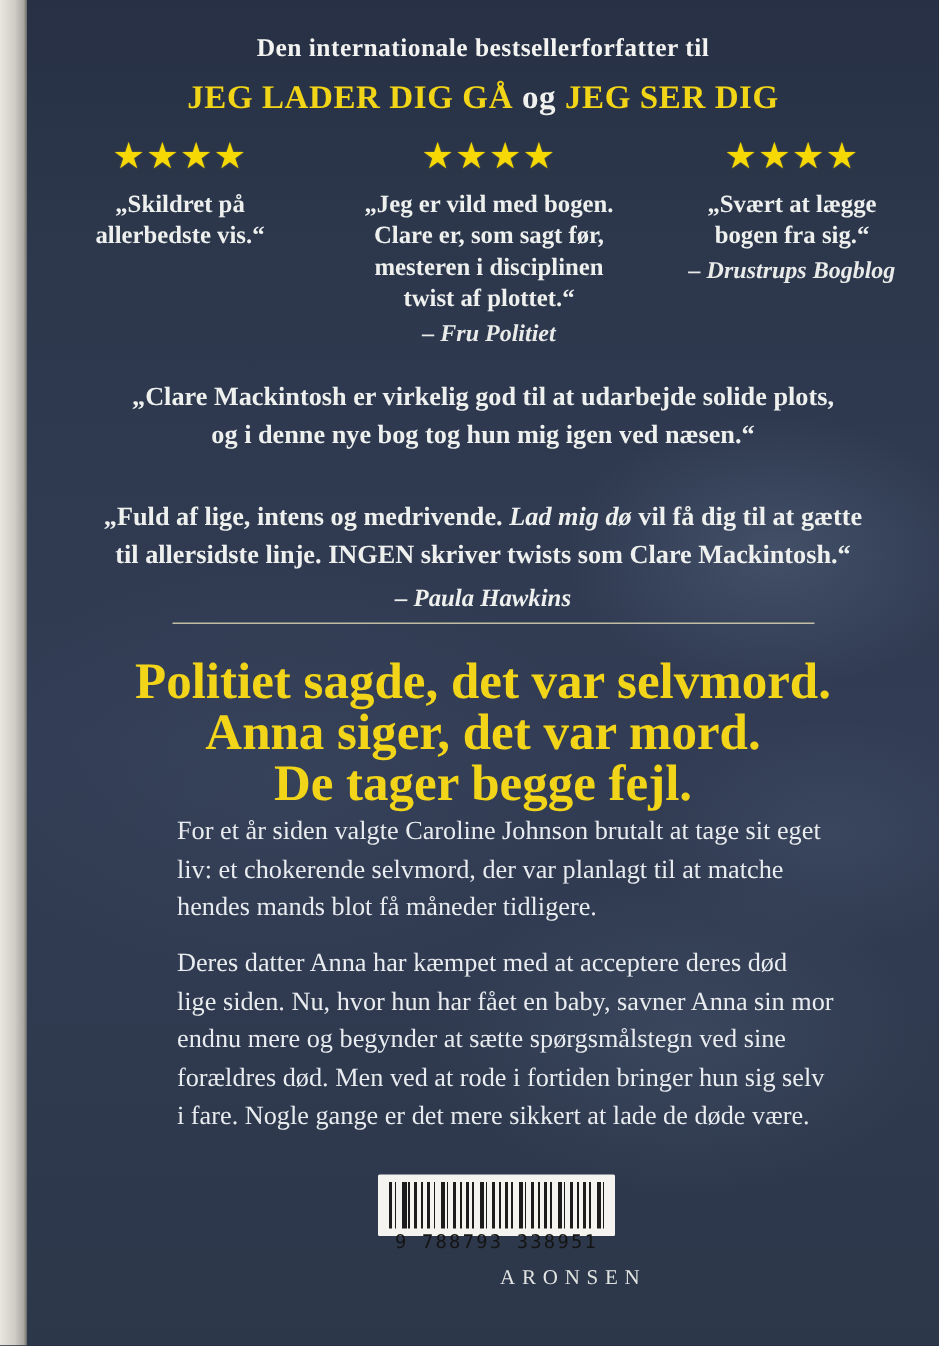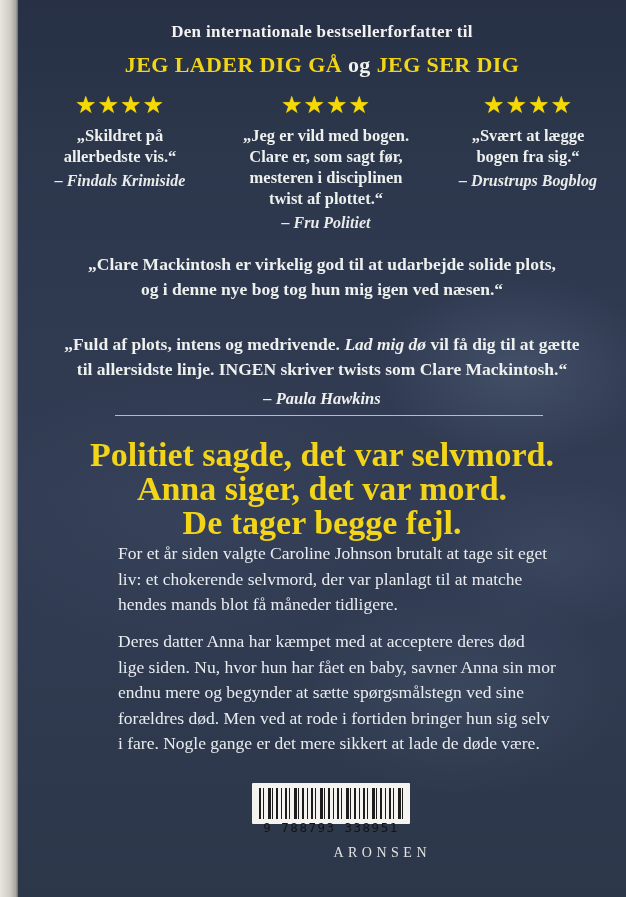--- a/index.html
+++ b/index.html
@@ -83,21 +83,20 @@
 
   <div class="abs tagline center">Den internationale bestsellerforfatter til</div>
 
   <div class="abs series-title center"><span class="yellow">JEG LADER DIG GÅ</span> <span class="og">og</span> <span class="yellow">JEG SER DIG</span></div>
 
   <div class="abs reviews-row">
     <div class="review-col c1">
       <div class="stars">★★★★</div>
       <div class="review-quote prewrap">„Skildret på
 allerbedste vis.“</div>
-      <div class="review-source">– Findals Krimiside</div>
     </div>
     <div class="review-col c2">
       <div class="stars">★★★★</div>
       <div class="review-quote prewrap">„Jeg er vild med bogen.
 Clare er, som sagt før,
 mesteren i disciplinen
 twist af plottet.“</div>
       <div class="review-source">– Fru Politiet</div>
     </div>
     <div class="review-col c3">
@@ -107,21 +106,21 @@
       <div class="review-source">– Drustrups Bogblog</div>
     </div>
   </div>
 
   <div class="abs pull-quote pq1 center">
     <div class="prewrap">„Clare Mackintosh er virkelig god til at udarbejde solide plots,
 og i denne nye bog tog hun mig igen ved næsen.“</div>
   </div>
 
   <div class="abs pull-quote pq2 center">
-    <div class="prewrap"><span>„Fuld af plots, intens og medrivende. </span><span class="italic">Lad mig dø</span><span> vil få dig til at gætte
+    <div class="prewrap"><span>„Fuld af lige, intens og medrivende. </span><span class="italic">Lad mig dø</span><span> vil få dig til at gætte
 til allersidste linje. INGEN skriver twists som Clare Mackintosh.“</span></div>
     <div class="src">– Paula Hawkins</div>
   </div>
 
   <div class="abs divider"></div>
 
   <div class="abs headline center">
     <div>Politiet sagde, det var selvmord.</div>
     <div>Anna siger, det var mord.</div>
     <div>De tager begge fejl.</div>

